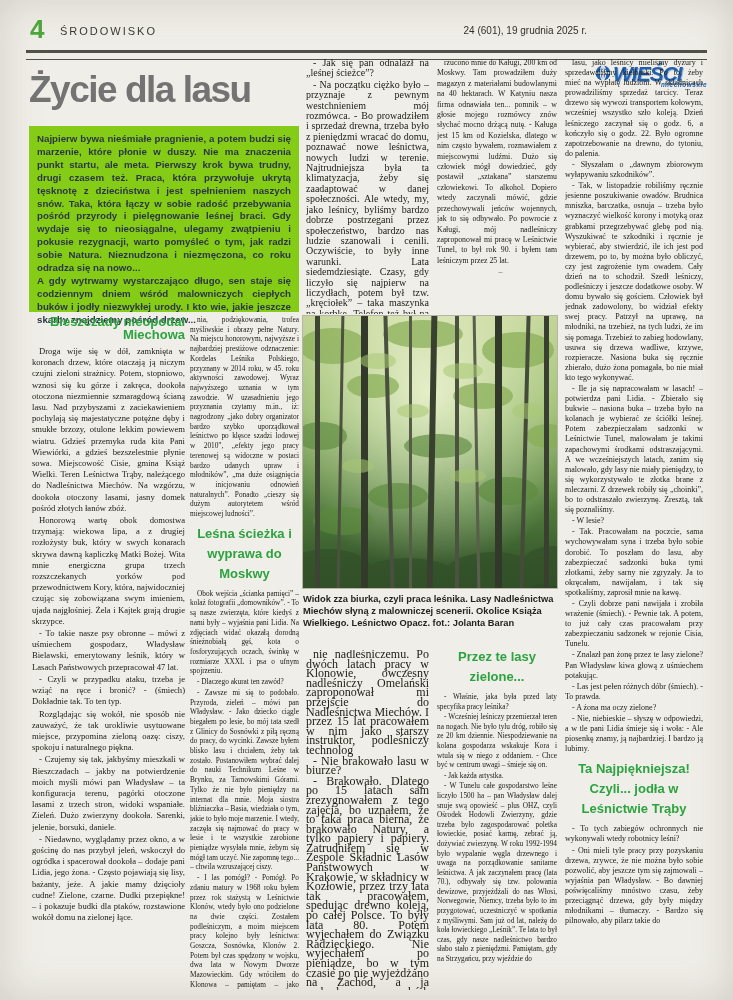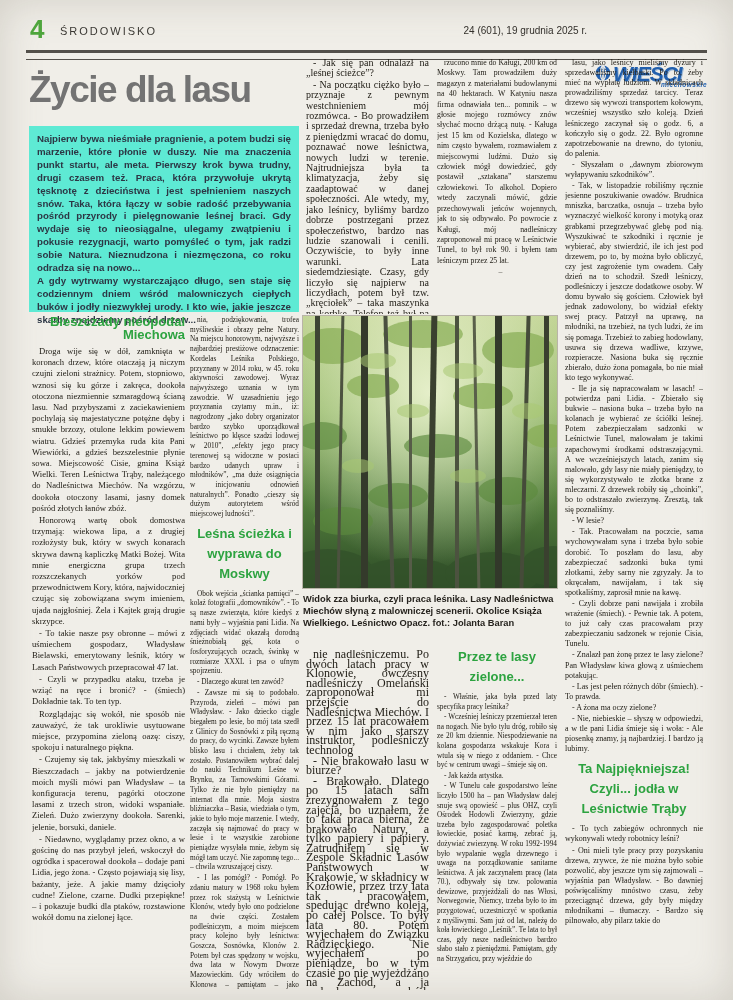--- a/index.html
+++ b/index.html
@@ -16,21 +16,21 @@
   .logo-word{position:absolute;left:18px;top:0;font:bold 21px/24px "Liberation Sans",sans-serif;
              font-style:italic;color:#2260ae;letter-spacing:-1px;text-shadow:1px 1px 0 #9db8d6;}
   .logo-sub{position:absolute;right:0;top:19px;font:bold 6.5px "Liberation Sans",sans-serif;
             font-style:italic;color:#2260ae;letter-spacing:.5px;}
   .rule{position:absolute;top:50px;left:26px;right:26px;height:6px;
         border-top:3px solid #53504a;border-bottom:1px solid #53504a;}
   
   .title{position:absolute;left:29px;top:70px;width:274px;
          font:bold 37px/40px "Liberation Sans",sans-serif;color:#737373;letter-spacing:-1.5px;}
   .lead{position:absolute;left:29px;top:126px;width:270px;height:186px;box-sizing:border-box;
-        background:#5eead4;padding:7px 8px;
+        background:#84cc16;padding:7px 8px;
         font:bold 9.7px/12.9px "Liberation Sans",sans-serif;color:#2c3745;text-align:justify;}
   .lead p{margin:0;text-indent:0;}
   
   .col{position:absolute;text-align:justify;overflow:hidden;}
   .col p{margin:0 0 1px;text-indent:7px;}
   .gh{font-family:"Liberation Sans",sans-serif;font-weight:bold;color:#2da340;
       text-align:center;font-size:13px;line-height:20px;margin:5px 0 5px;text-indent:0;}
   .c1{left:32px;top:315px;width:153px;height:676px;font-size:8.6px;line-height:11.2px;}
   .c1 .gh{margin-top:0;font-size:13px;line-height:13px;text-align:right;}
   .c2{left:190px;top:315px;width:109px;height:676px;font-size:7.3px;line-height:9.7px;}

